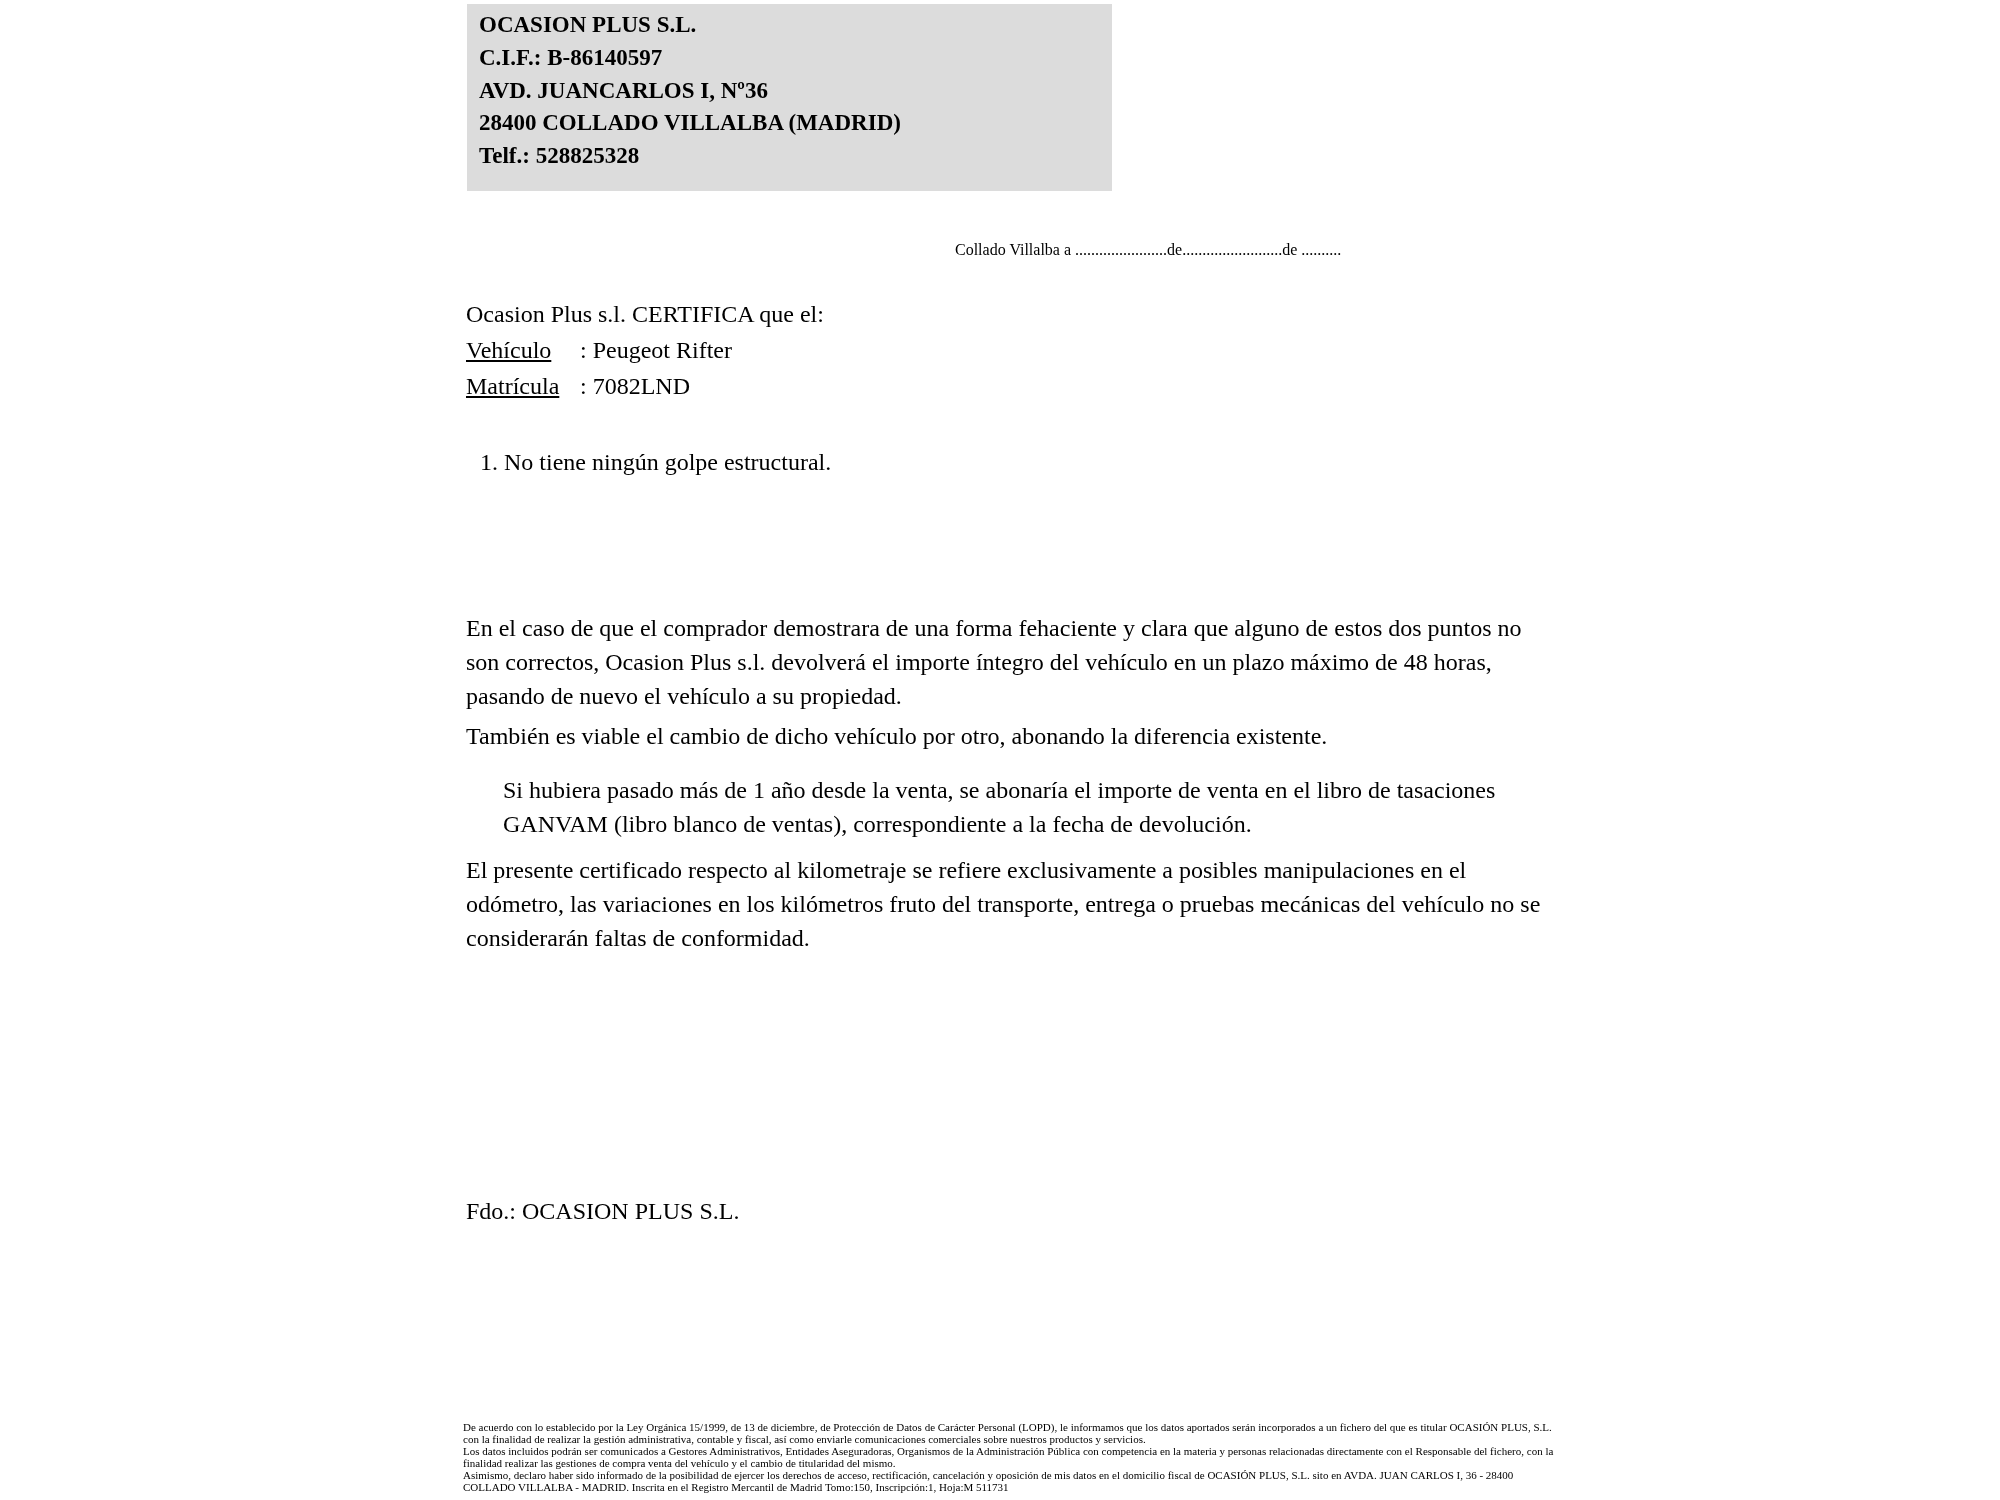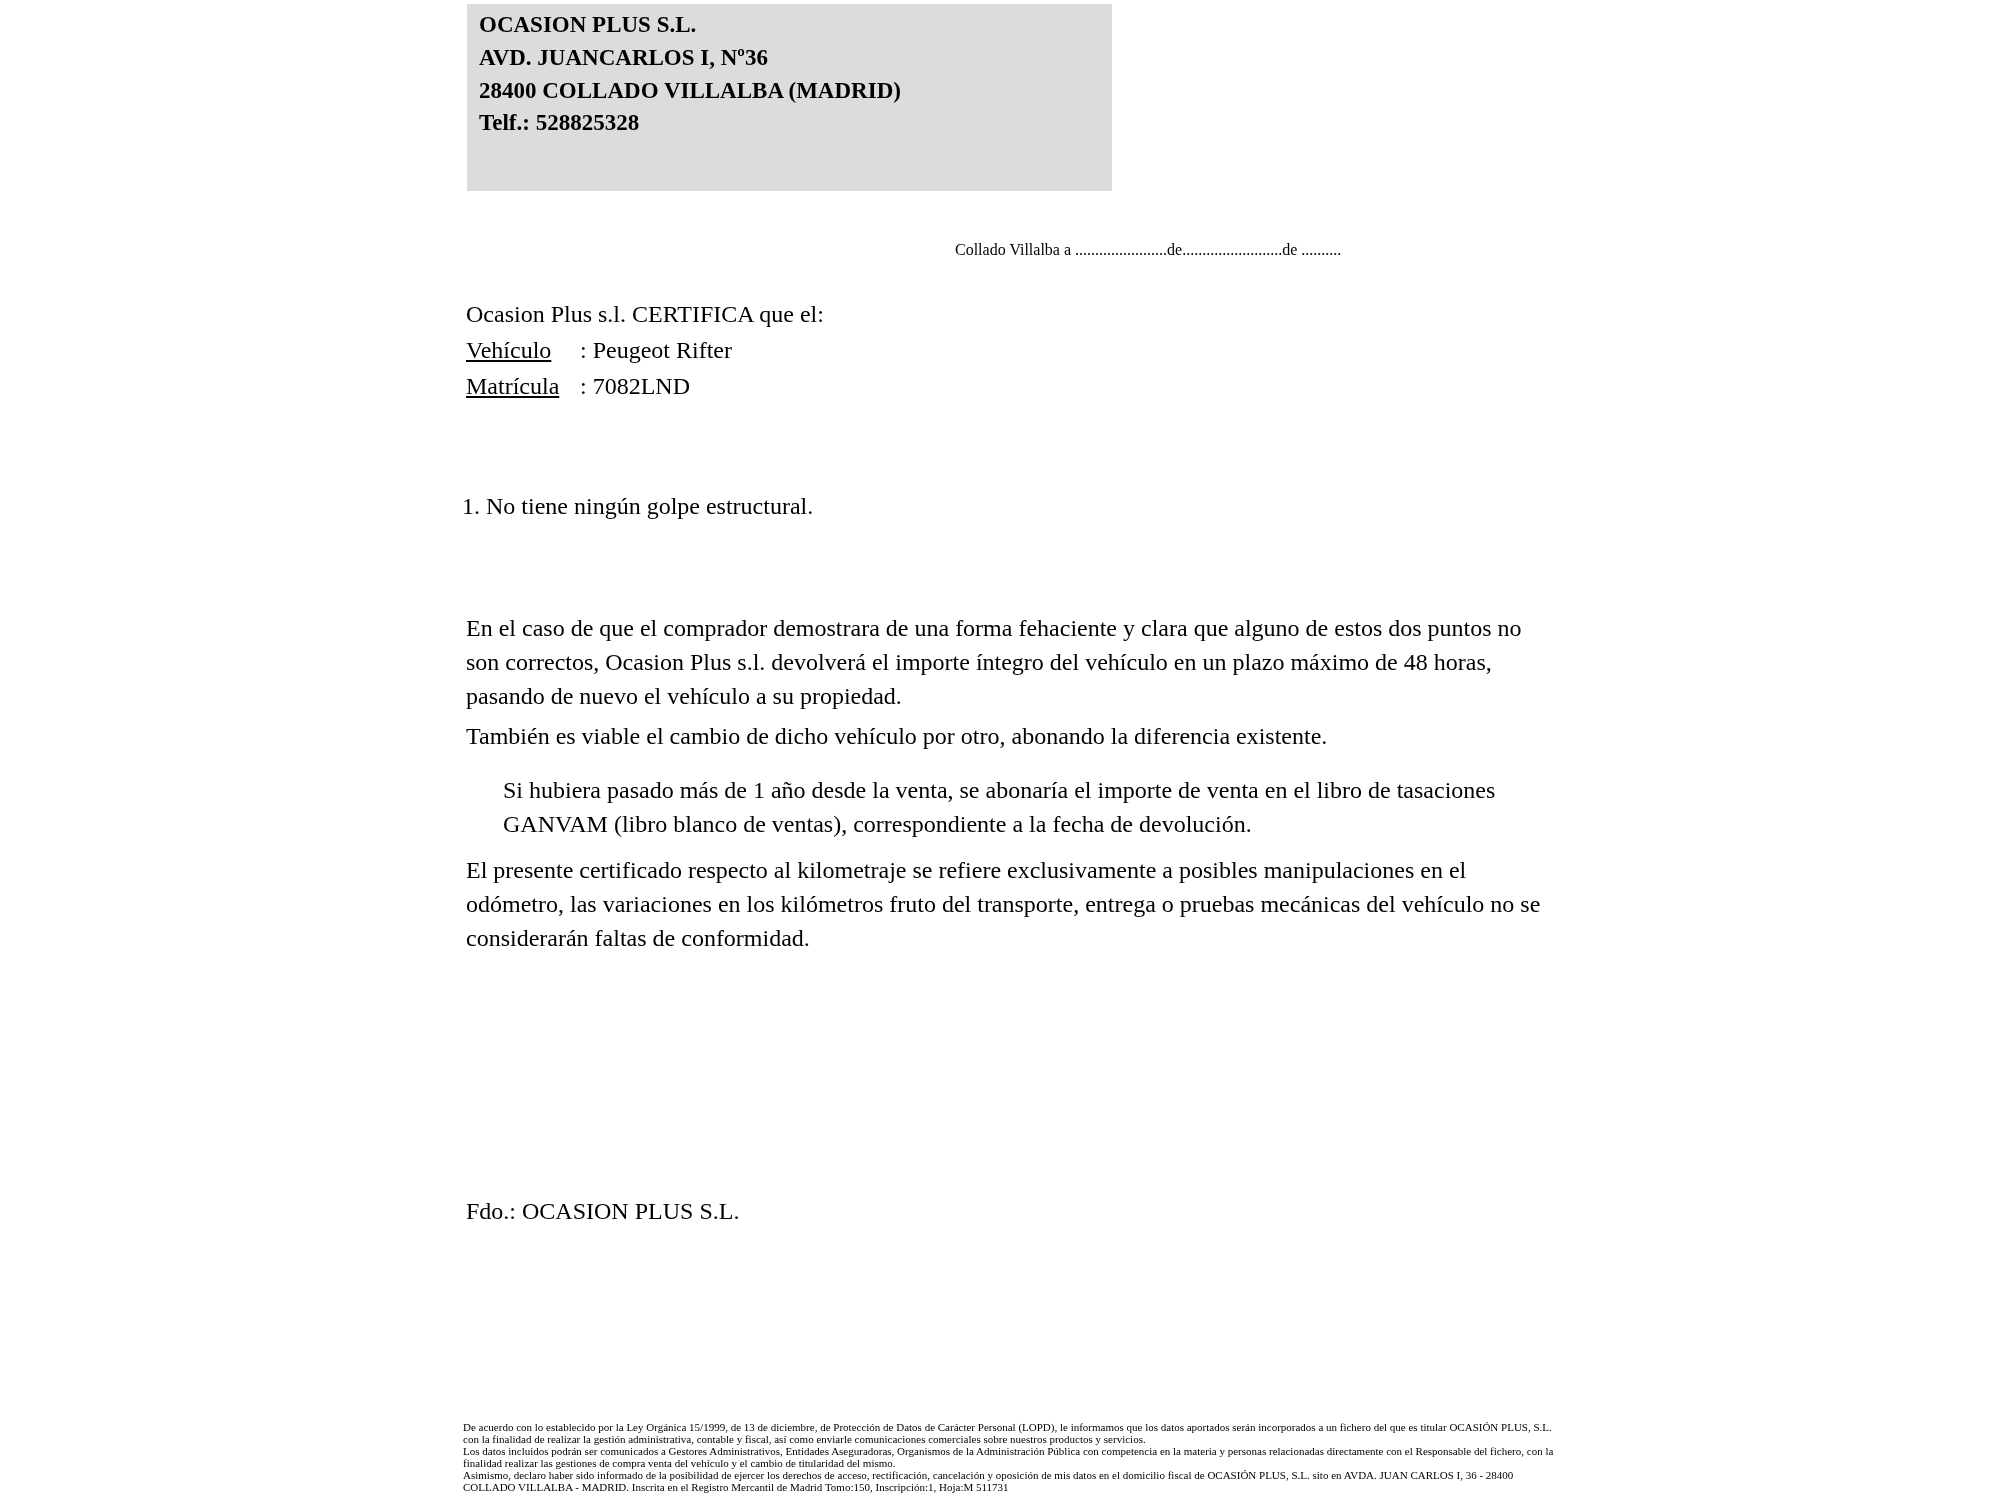--- a/index.html
+++ b/index.html
@@ -38,21 +38,21 @@
     left:466px;top:296px;
     font-size:24px;
     line-height:36px;
     white-space:nowrap;
   }
   .flabel{display:inline-block;width:114px;}
   .flabel span{text-decoration:underline;}
 
   
   .cond{font-size:24px;white-space:nowrap;}
-  .cond1{left:462px;top:449px;margin-top:44px;}
+  .cond1{left:480px;top:449px;}
   .cond2{left:466px;top:504px;}
 
   
   .para{
     left:466px;
     width:1082px;
     font-size:24px;
     line-height:34px;
   }
   .para1{top:611px;}
@@ -76,20 +76,21 @@
   }
   .legal p{margin:0;padding:0;}
 </style>
 </head>
 <body>
 
 <div class="page">
 
   <div class="abs header-box">
     <div>OCASION PLUS S.L.</div>
+    <div>C.I.F.: B-86140597</div>
     <div>AVD. JUANCARLOS I, Nº36</div>
     <div>28400 COLLADO VILLALBA (MADRID)</div>
     <div>Telf.: 528825328</div>
   </div>
 
   <div class="abs date-line">Collado Villalba a .......................de.........................de ..........</div>
 
   <div class="abs certify">
     <div>Ocasion Plus s.l. CERTIFICA que el:</div>
     <div>

